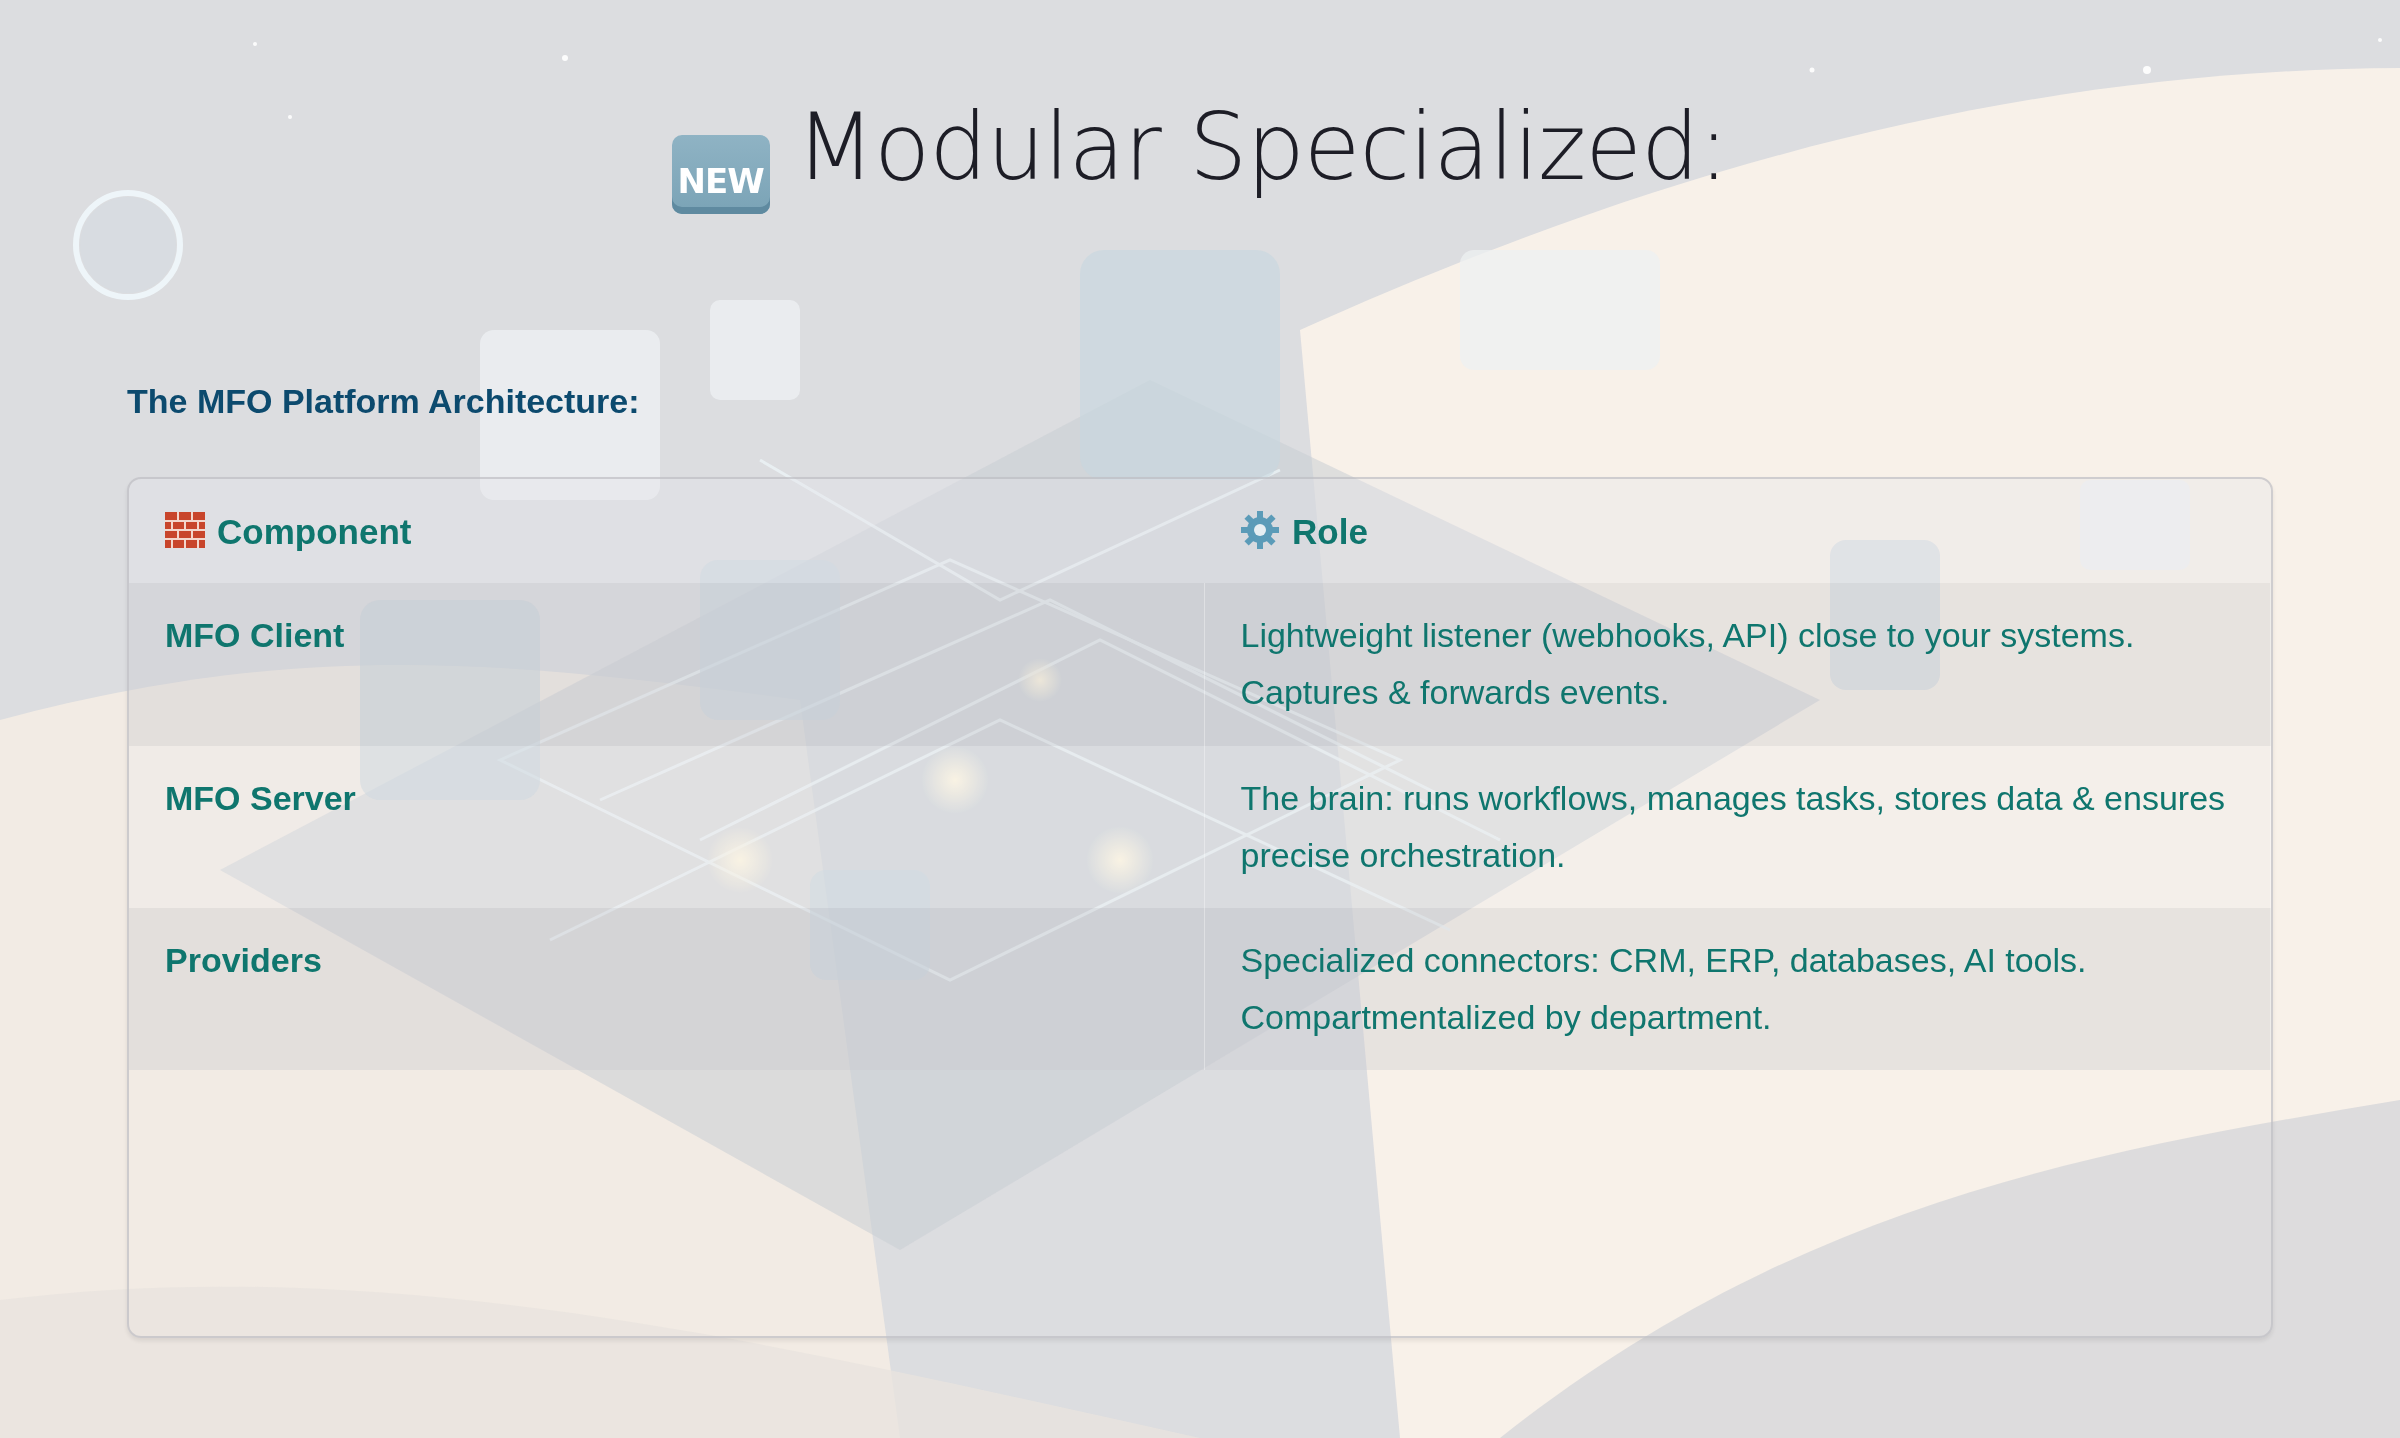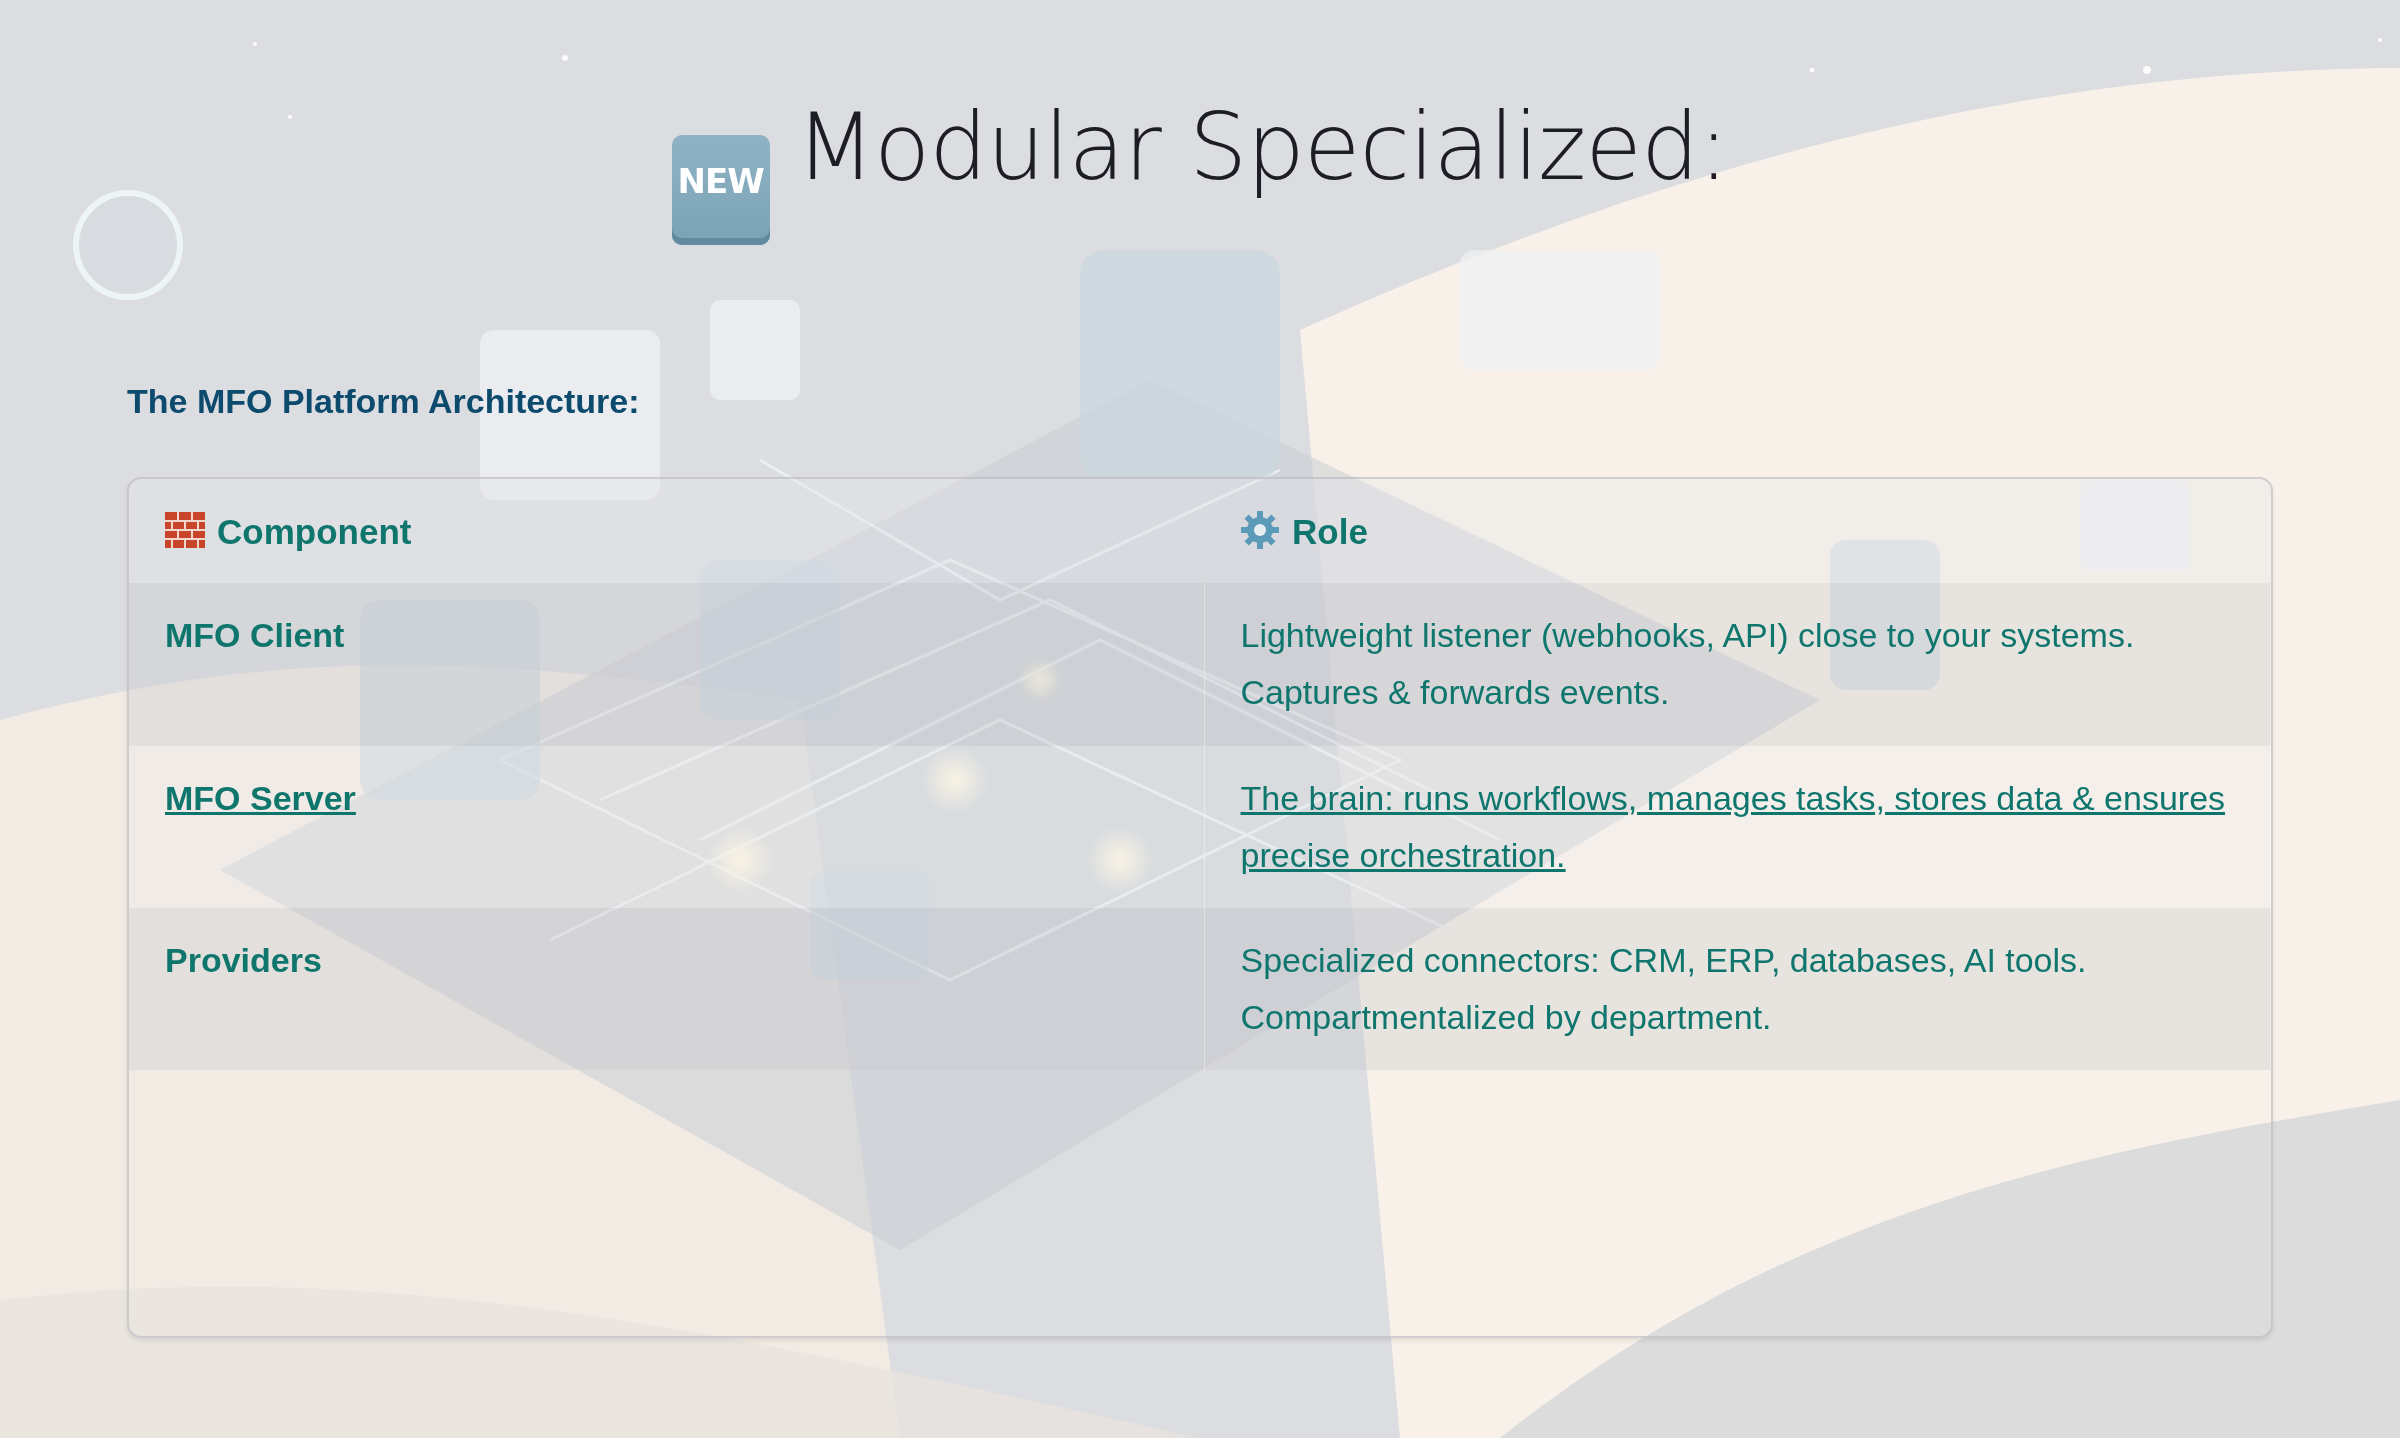--- a/index.html
+++ b/index.html
@@ -9,21 +9,21 @@
     font-family:"Liberation Sans", "DejaVu Sans", sans-serif;
   }
   .bg { position:absolute; inset:0; z-index:0; }
   .title {
     position:absolute; left:0; top:92px; width:2400px; text-align:center; z-index:2;
     font-family:"DejaVu Sans", sans-serif; font-weight:300;
     color:#1d1d26; font-size:92px; line-height:112px; letter-spacing:-1px;
   }
   .title .line { display:block; white-space:nowrap; }
   .new-badge {
-    display:inline-block; width:98px; height:110px; vertical-align:-14px; margin-right:26px;
+    display:inline-block; width:98px; height:79px; vertical-align:-14px; margin-right:26px;
     background:linear-gradient(#8fb3c4,#7aa3b6); border-radius:10px;
     box-shadow:inset 0 -7px 0 #5f8aa0;
     color:#fff; font-family:"DejaVu Sans", sans-serif; font-weight:700; font-size:34px;
     line-height:92px; text-align:center; letter-spacing:-1px;
   }
   .subtitle {
     position:absolute; left:127px; top:382px; z-index:2;
     font-size:34px; font-weight:700; color:#0c4a6e;
   }
   .table-wrap {
@@ -32,21 +32,21 @@
     box-sizing:border-box; box-shadow:0 3px 4px rgba(0,0,0,0.08);
   }
   table { width:100%; border-collapse:collapse; table-layout:fixed; }
   col.c1 { width:1075px; }
   th, td { text-align:left; vertical-align:top; padding:0 36px; color:#0f766e; }
   th { height:104px; font-size:35px; font-weight:700; padding-top:0; vertical-align:middle; background:rgba(230,230,235,0.35); }
   td { font-size:34px; line-height:57px; padding-top:24px; padding-bottom:24px; border-right:1px solid rgba(255,255,255,0.35); }
   td.comp { font-weight:700; }
   tr.odd td { background:rgba(200,200,205,0.35); }
   tr.even td { background:rgba(235,235,240,0.30); }
-  tr.r1 td { height:115px; } tr.r2 td { height:114px;text-decoration:underline; } tr.r3 td { height:114px; }
+  tr.r1 td { height:115px; } tr.r2 td { height:114px; } tr.r3 td { height:114px; }
   tr.r4 td { height:57px; } tr.r5 td { height:114px; }
   .hicon { display:inline-block; width:40px; height:40px; vertical-align:-6px; margin-right:12px; }
 </style>
 </head>
 <body>
 
 <svg class="bg" width="2400" height="1438" viewBox="0 0 2400 1438">
   <defs>
     <radialGradient id="glow" cx="0.5" cy="0.5" r="0.5">
       <stop offset="0" stop-color="#fff6df"></stop>

